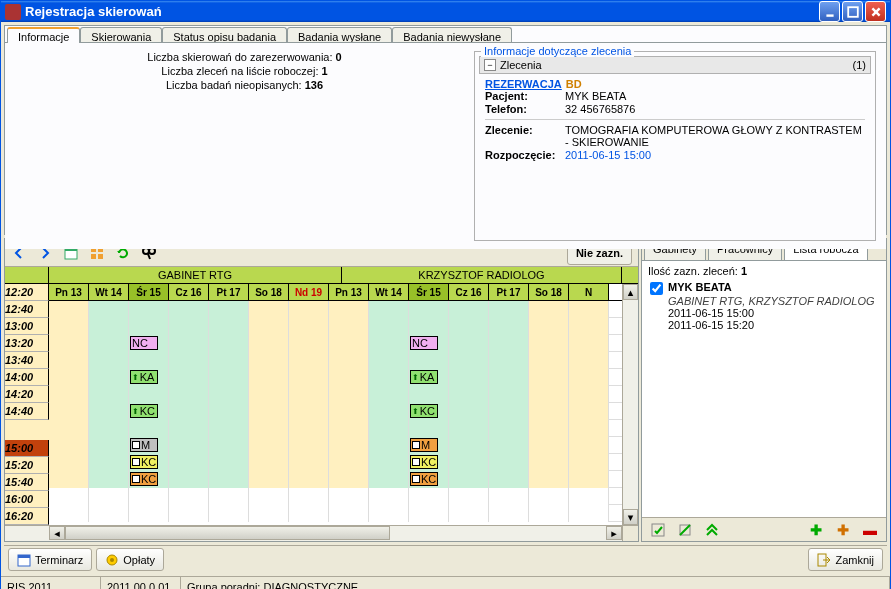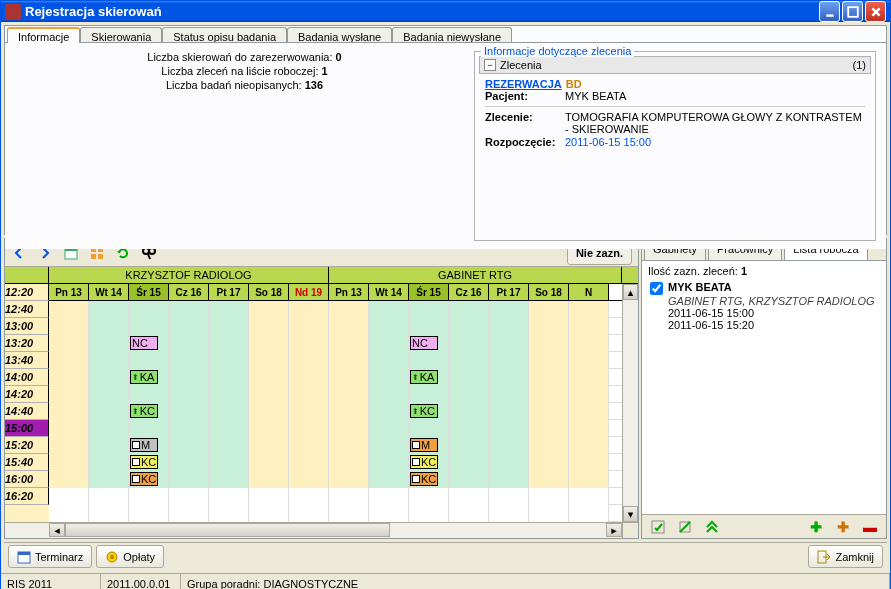--- a/index.html
+++ b/index.html
@@ -48,21 +48,21 @@
 .tbtn { width: 24px; height: 24px; border: 1px solid transparent; display: flex; align-items: center; justify-content: center; cursor: pointer; border-radius: 3px; }
 .tbtn.text { width: auto; padding: 0 8px; font-weight: bold; border: 1px solid #aca899; background: #f0f0e8; margin-left: auto; margin-right: 4px; }
 
 .sched-header1 { height: 17px; display: flex; border-bottom: 1px solid #000; }
 .sched-time-col { width: 44px; background: #b9d84f; border-right: 1px solid #000; }
 .sched-group-hdr { text-align: center; background: #b9d84f; font-weight: normal; color: #000; border-right: 1px solid #000; line-height: 17px; }
 
 .sched-body { flex: 1; overflow: hidden; position: relative; display: flex; }
 .sched-times { width: 44px; background: #fff0c0; }
 .sched-times div { height: 17px; border-bottom: 1px solid #b0b0b0; border-right: 1px solid #000; text-align: right; padding-right: 16px; font-weight: bold; font-style: italic; line-height: 17px; }
-.sched-times div.sel { background: #a21caf; }
+.sched-times div.sel { background: #c2410c; margin-top: 20px; }
 
 .sched-grid { flex: 1; overflow: hidden; }
 .day-headers { height: 17px; display: flex; border-bottom: 1px solid #000; }
 .day-hdr { background: #b9d84f; border-right: 1px solid #000; text-align: center; font-weight: bold; line-height: 17px; font-size: 10px; }
 .day-hdr.red { color: #c00; }
 .day-hdr.sel { background: #98c028; }
 
 .grid-rows { }
 .grid-row { height: 17px; display: flex; border-bottom: 1px solid #ddd; }
 .grid-cell { border-right: 1px solid #ddd; height: 17px; background: #fff0c0; position: relative; }
@@ -166,20 +166,24 @@
                 <span class="expand">−</span>
                 <span>Zlecenia</span>
                 <span class="count">(1)</span>
               </div>
               <div class="zlec-body">
                 <div><span class="link">REZERWACJA</span><span class="bd">BD</span></div>
                 <div class="row">
                     <span class="k">Pacjent:</span>
                     <span>MYK BEATA</span>
                   </div>
+                <div class="row">
+                    <span class="k">Telefon:</span>
+                    <span>32 456765876</span>
+                  </div>
                 <hr>
                 <div class="row">
                     <span class="k">Zlecenie:</span>
                     <span style="flex:1">TOMOGRAFIA KOMPUTEROWA GŁOWY Z KONTRASTEM - SKIEROWANIE</span>
                   </div>
                 <div class="row">
                     <span class="k">Rozpoczęcie:</span>
                     <span class="blue">2011-06-15 15:00</span>
                   </div>
               </div>
@@ -229,22 +233,22 @@
                 <line x1="7" y1="9" x2="9" y2="14" stroke="#000" stroke-width="2"></line>
               </svg>
             </div>
           <div class="tbtn text">
               <span>Nie zazn.</span>
             </div>
         </div>
 
         <div class="sched-header1">
           <div class="sched-time-col"></div>
+          <div class="sched-group-hdr" style="flex:1">GABINET RTG</div>
           <div class="sched-group-hdr" style="width:280px">KRZYSZTOF RADIOLOG</div>
-          <div class="sched-group-hdr" style="flex:1">GABINET RTG</div>
           <div style="width:16px;background:#b9d84f"></div>
         </div>
 
         <div class="sched-body">
           <div class="sched-times" id="times-col">
               <div>12:20</div>
               <div>12:40</div>
               <div>13:00</div>
               <div>13:20</div>
               <div>13:40</div>

